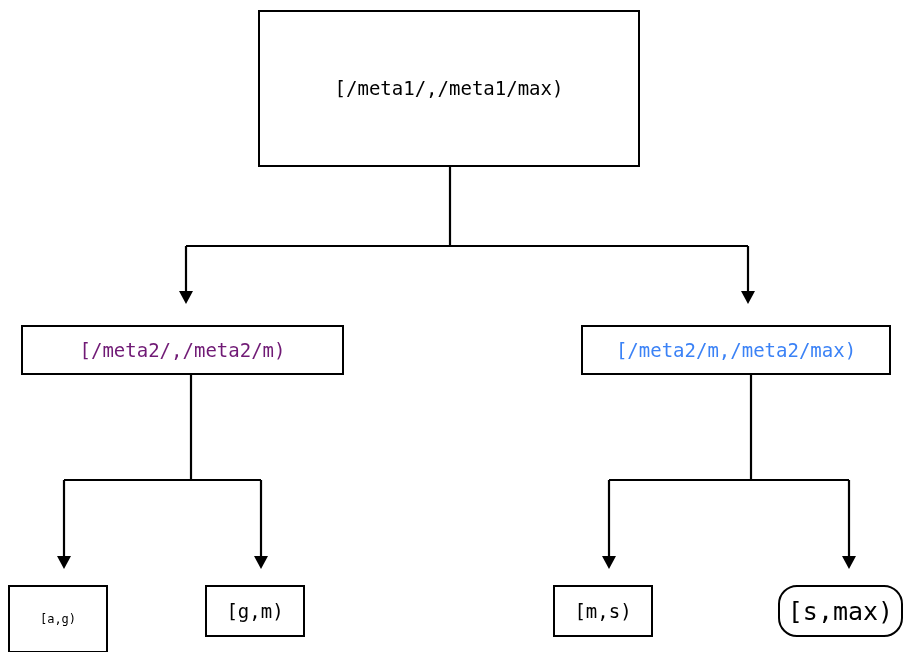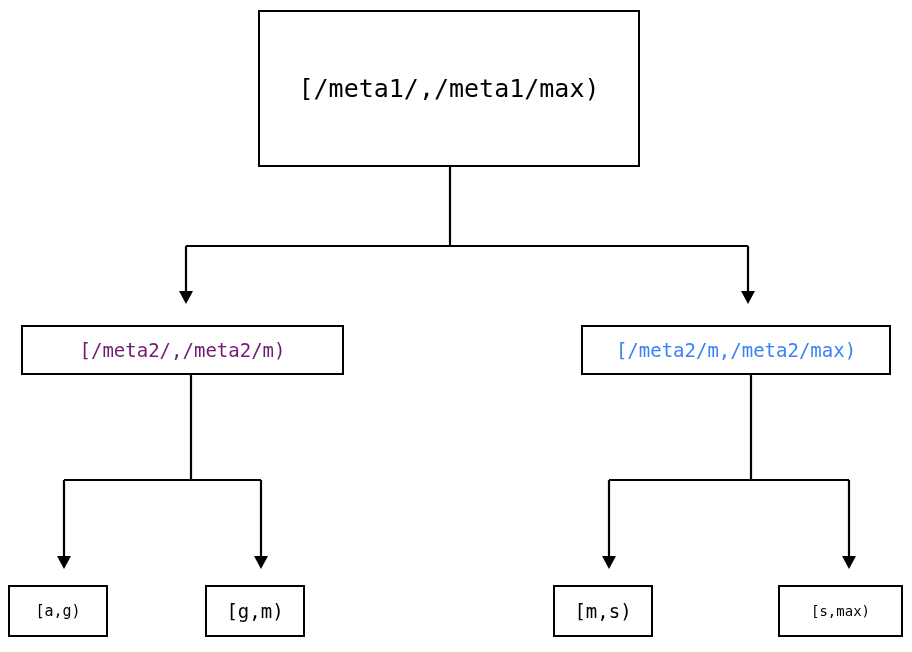--- a/index.html
+++ b/index.html
@@ -81,41 +81,41 @@
     <g>
       <path class="edge-line" d="M 751 375 L 751 480"></path>
       <path class="edge-line" d="M 609 480 L 849 480"></path>
       <path class="edge-line" d="M 609 480 L 609 556"></path>
       <polygon class="arrow-head" points="602,556 616,556 609,569"></polygon>
       <path class="edge-line" d="M 849 480 L 849 556"></path>
       <polygon class="arrow-head" points="842,556 856,556 849,569"></polygon>
     </g>
   </svg>
 
-  <div class="node" id="node-root" style="left: 258px; top: 10px; width: 382px; height: 157px; font-size: 25px; border-color: rgb(0, 0, 0); color: rgb(0, 0, 0);">
+  <div class="node" id="node-root" style="left: 258px; top: 10px; width: 382px; height: 157px; font-size: 19px; border-color: rgb(0, 0, 0); color: rgb(0, 0, 0);">
     <span class="node-label">[/meta1/,/meta1/max)</span>
   </div>
 
   <div class="node" id="node-mid_left" style="left: 21px; top: 325px; width: 323px; height: 50px; font-size: 19px; border-color: rgb(0, 0, 0); color: #701a75;">
     <span class="node-label">[/meta2/,/meta2/m)</span>
   </div>
 
   <div class="node" id="node-mid_right" style="left: 581px; top: 325px; width: 310px; height: 50px; font-size: 19px; border-color: rgb(0, 0, 0); color: #3b82f6;">
     <span class="node-label">[/meta2/m,/meta2/max)</span>
   </div>
 
-  <div class="node" id="node-leaf_ag" style="left: 8px; top: 585px; width: 100px; height: 52px; font-size: 15px; border-color: rgb(0, 0, 0); color: rgb(0, 0, 0);">
+  <div class="node" id="node-leaf_ag" style="left: 8px; top: 585px; width: 100px; height: 68px; font-size: 12px; border-color: rgb(0, 0, 0); color: rgb(0, 0, 0);">
     <span class="node-label">[a,g)</span>
   </div>
 
   <div class="node" id="node-leaf_gm" style="left: 205px; top: 585px; width: 100px; height: 52px; font-size: 19px; border-color: rgb(0, 0, 0); color: rgb(0, 0, 0);">
     <span class="node-label">[g,m)</span>
   </div>
 
   <div class="node" id="node-leaf_ms" style="left: 553px; top: 585px; width: 100px; height: 52px; font-size: 19px; border-color: rgb(0, 0, 0); color: rgb(0, 0, 0);">
     <span class="node-label">[m,s)</span>
   </div>
 
-  <div class="node" id="node-leaf_smax" style="left: 778px; top: 585px; width: 125px; height: 52px; font-size: 14px; border-color: rgb(0, 0, 0); color: rgb(0, 0, 0);">
+  <div class="node" id="node-leaf_smax" style="left: 778px; top: 585px; width: 125px; height: 52px; font-size: 25px; border-color: rgb(0, 0, 0); color: rgb(0, 0, 0); border-radius: 19px;">
     <span class="node-label">[s,max)</span>
   </div>
 
 </div>
 
 </body></html>

